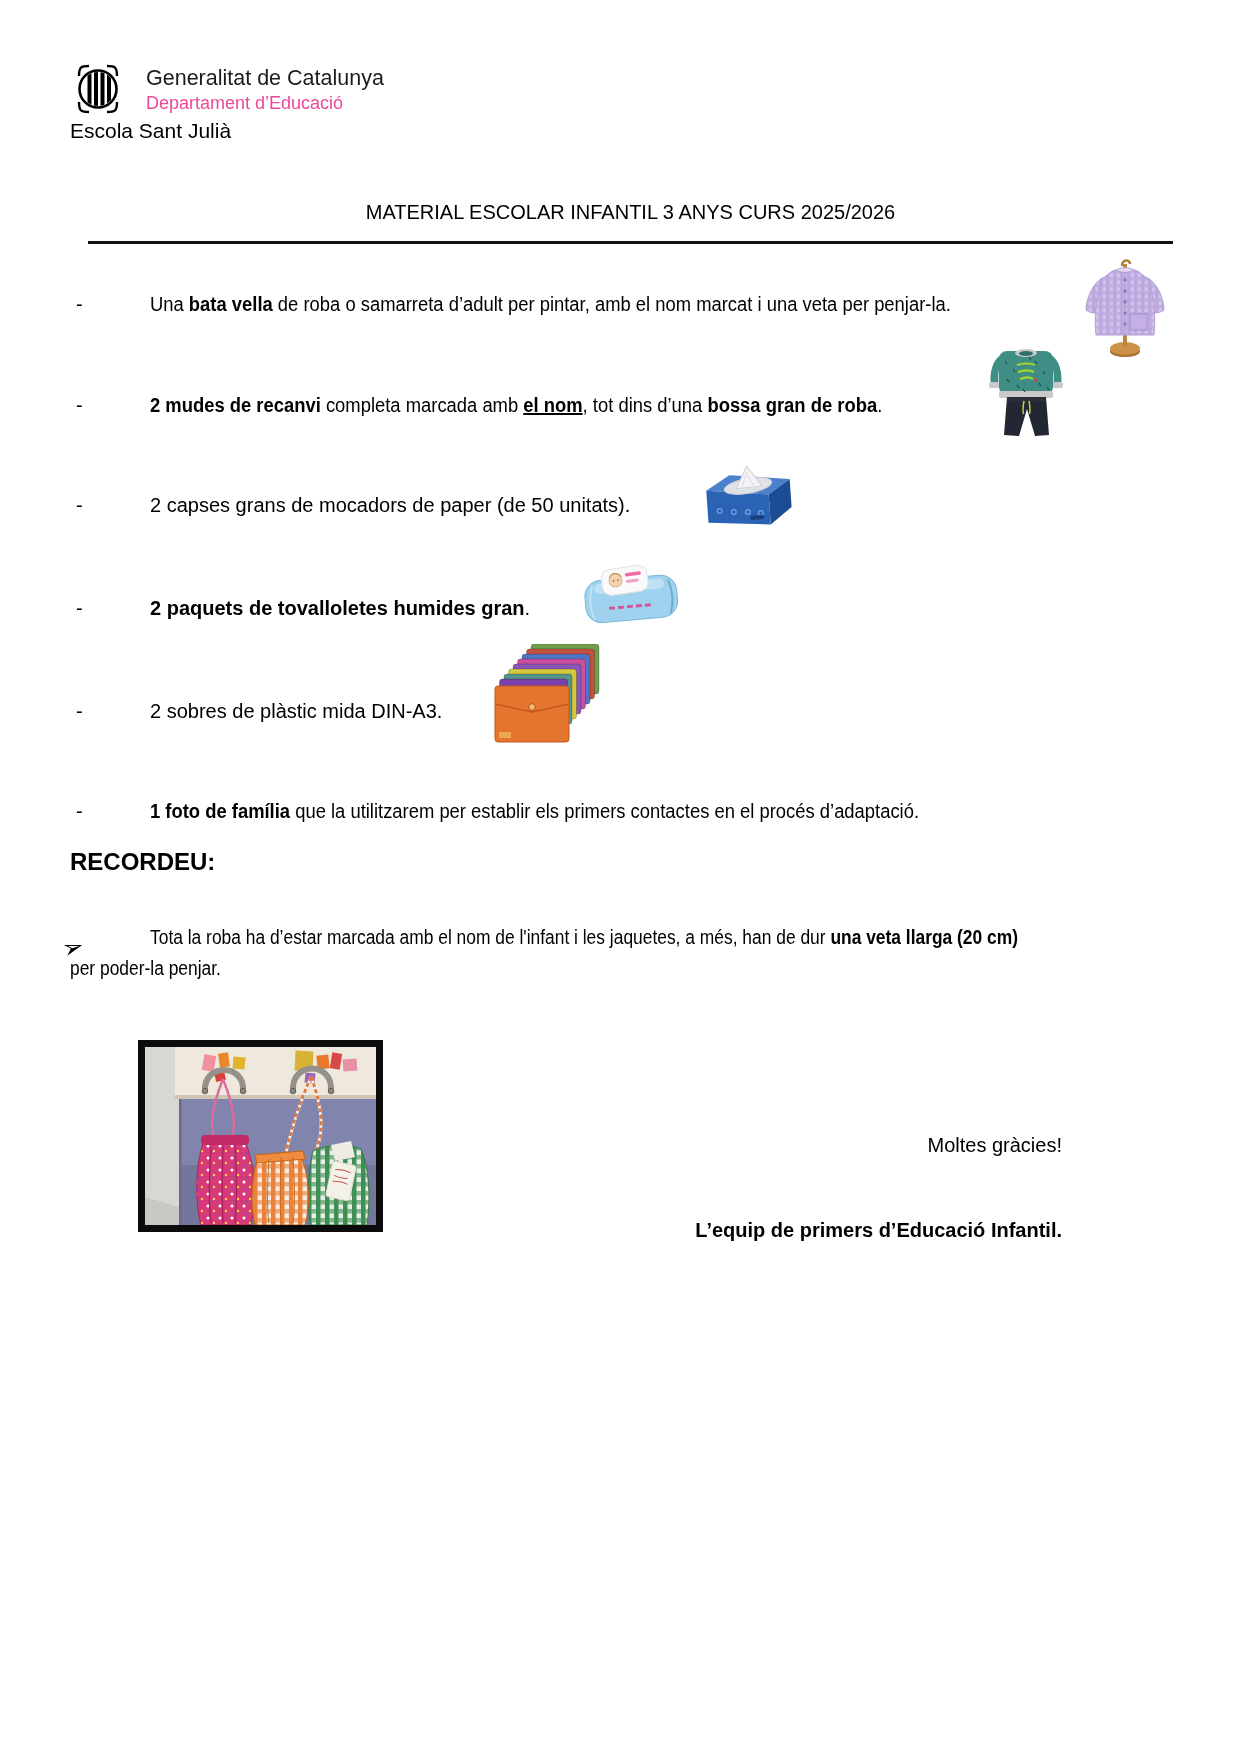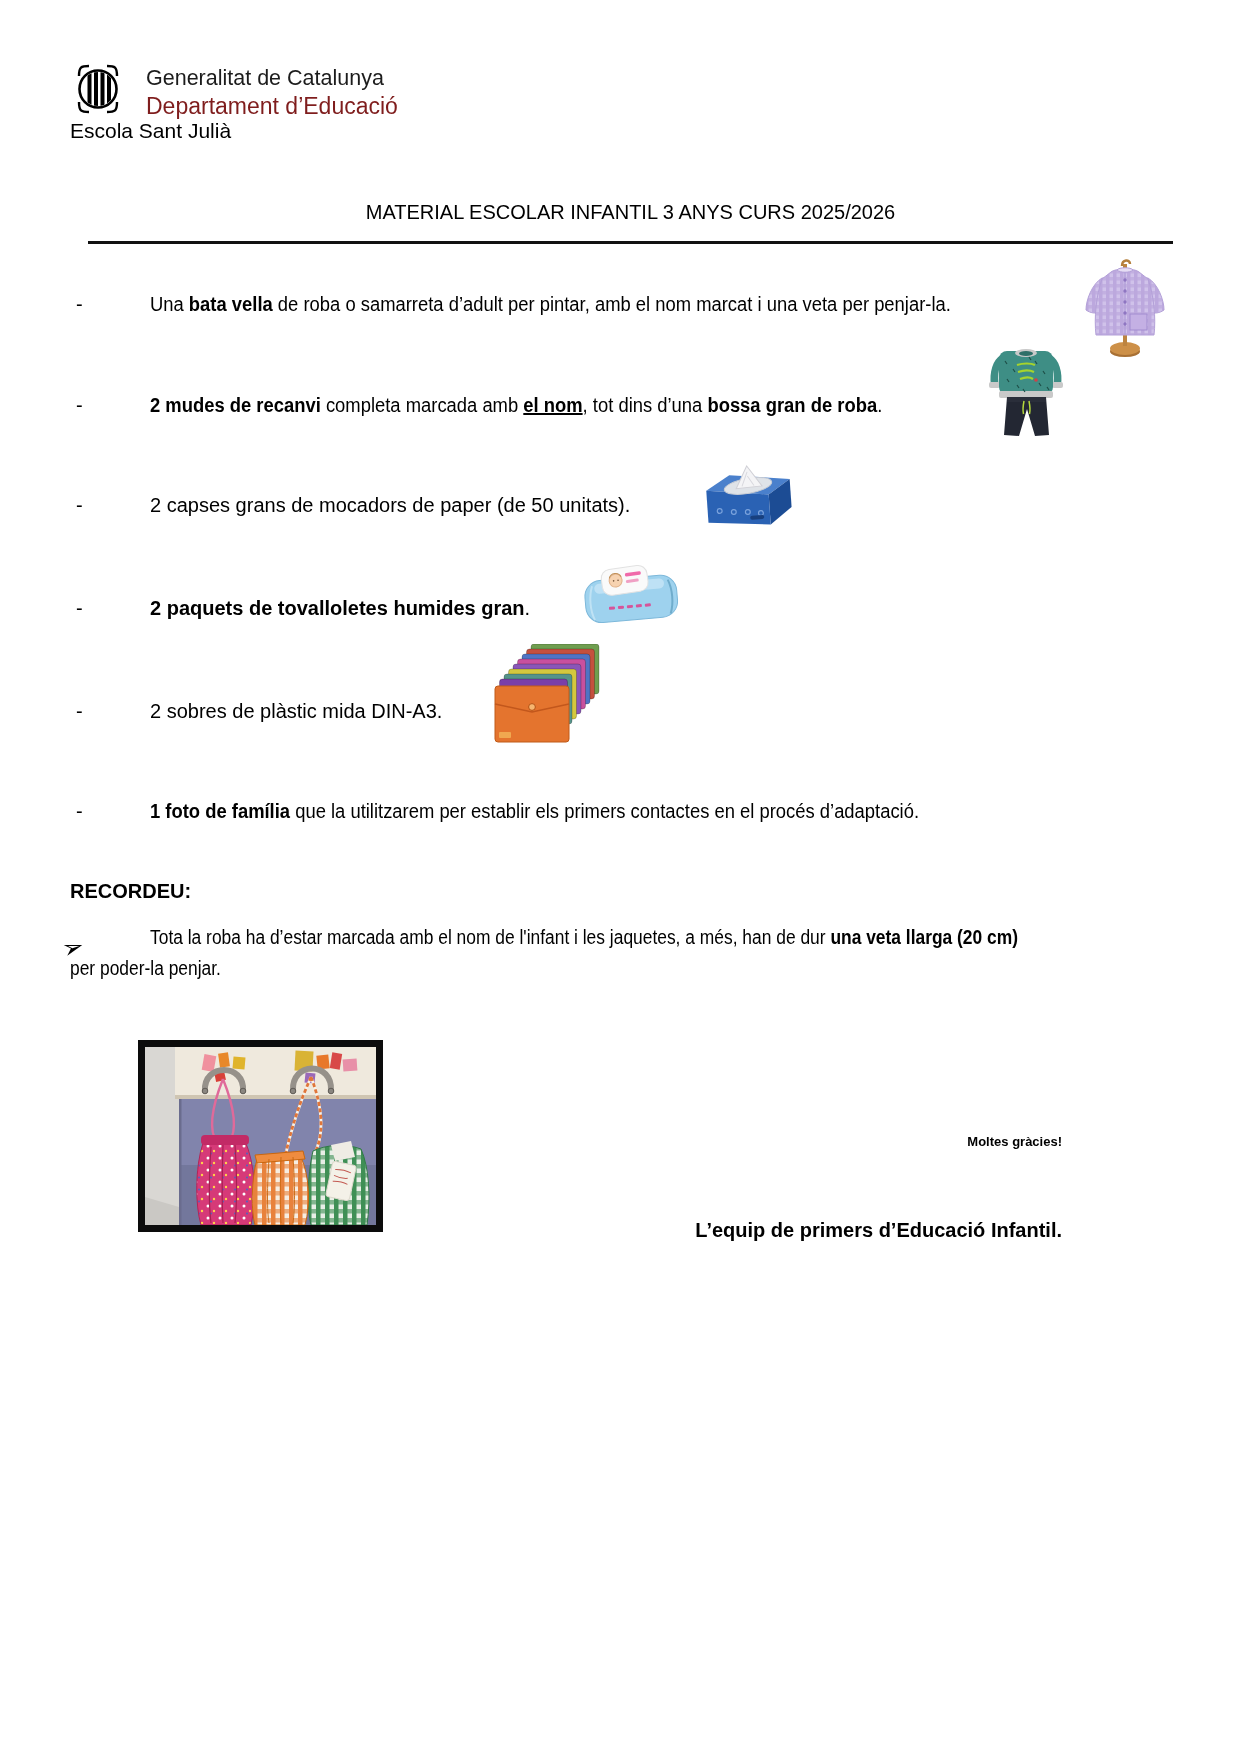--- a/index.html
+++ b/index.html
@@ -3,54 +3,54 @@
 <meta charset="utf-8">
 <style>
   html,body{margin:0;padding:0;}
   body{width:1240px;height:1755px;background:#ffffff;position:relative;
        font-family:"Liberation Sans",sans-serif;color:#000;overflow:hidden;}
   .abs{position:absolute;}
 
   
   .logo{left:75px;top:62px;}
   .org1{left:146px;top:66px;font-size:21.5px;color:#1c1c1c;white-space:nowrap;}
-  .org2{left:146px;top:93px;font-size:23px;color:#7f1d1d;white-space:nowrap;}
+  .org2{left:146px;top:93px;font-size:18px;color:#ec4899;white-space:nowrap;}
   .school{left:70px;top:119px;font-size:21px;font-weight:normal;white-space:nowrap;}
 
   
   .doc-title{left:88px;top:201px;width:1085px;text-align:center;font-size:20px;white-space:nowrap;}
   .title-rule{left:88px;top:241px;width:1085px;height:3px;background:#111;}
 
   
   .item{position:absolute;left:76px;font-size:20px;}
   .item .dash{position:absolute;left:0;top:0;}
   .item .txt{position:absolute;left:74px;top:0;white-space:nowrap;}
   .cond92{transform:scaleX(0.92);transform-origin:0 0;}
   .cond87{transform:scaleX(0.87);transform-origin:0 0;}
   .i1{top:293px;} .i2{top:394px;} .i3{top:494px;}
   .i4{top:597px;} .i5{top:700px;} .i6{top:800px;}
 
   
-  .recordeu{left:70px;top:880px;font-size:20px;font-weight:bold;}
+  .recordeu{left:70px;top:848px;font-size:24px;font-weight:bold;}
   .rem-marker{left:62px;top:932px;font-size:26px;transform:rotate(-18deg);}
   .rem-line1{left:150px;top:926px;font-size:20px;white-space:nowrap;}
   .rem-line2{left:70px;top:957px;font-size:20px;white-space:nowrap;}
 
   
   .img-smock{left:1078px;top:256px;}
   .img-clothes{left:983px;top:343px;}
   .img-tissue{left:697px;top:464px;}
   .img-wipes{left:580px;top:562px;}
   .img-env{left:493px;top:644px;}
 
   
   .photo{left:138px;top:1040px;border:7px solid #0c0c0c;width:231px;height:178px;background:#8184ac;}
 
   
-  .thanks{right:178px;top:1134px;font-size:13px;font-weight:bold;white-space:nowrap;}
+  .thanks{right:178px;top:1134px;font-size:20px;font-weight:normal;white-space:nowrap;}
   .signature{right:178px;top:1219px;font-size:20px;font-weight:bold;white-space:nowrap;} .useg{text-decoration:underline;}
 </style>
 </head>
 <body>
 
 <svg class="abs logo" width="46" height="54" viewBox="0 0 46 54">
   <path d="M4 14 C4 5,6 4,14 4" fill="none" stroke="#000" stroke-width="2.4"></path>
   <path d="M32 4 C40 4,42 5,42 14" fill="none" stroke="#000" stroke-width="2.4"></path>
   <path d="M42 40 C42 49,40 50,32 50" fill="none" stroke="#000" stroke-width="2.4"></path>
   <path d="M14 50 C6 50,4 49,4 40" fill="none" stroke="#000" stroke-width="2.4"></path>

